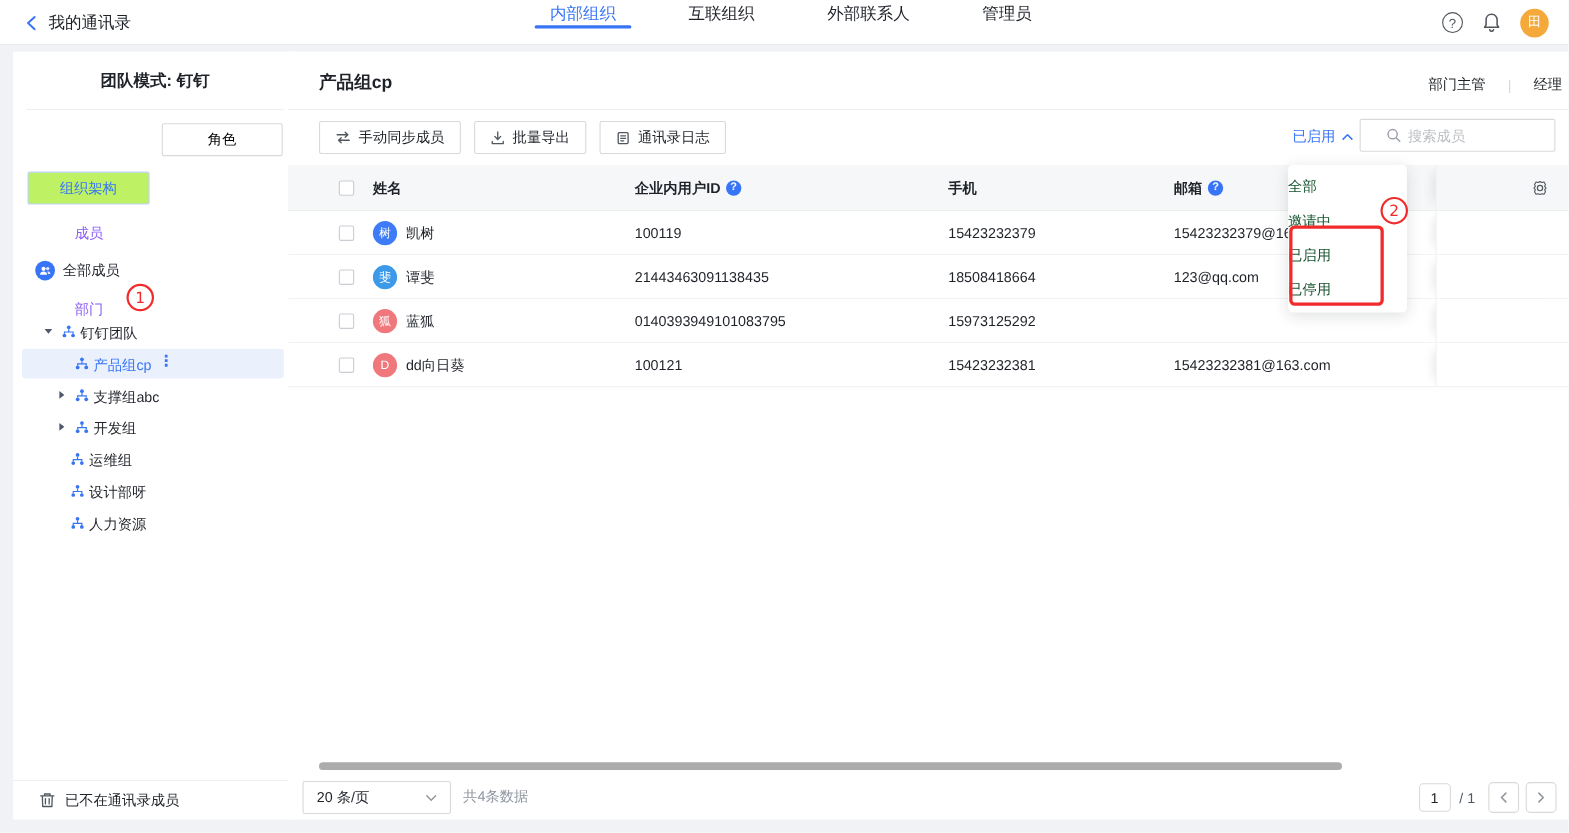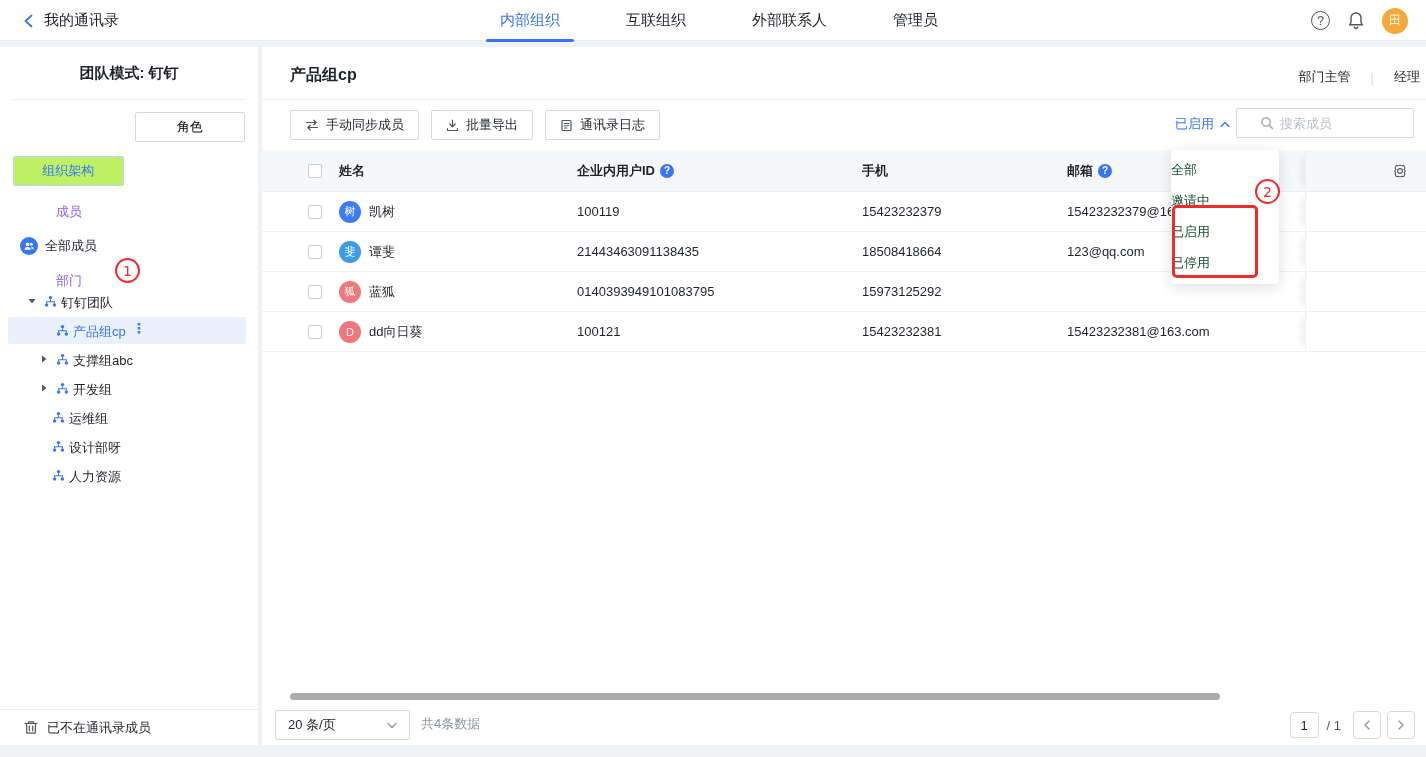--- a/index.html
+++ b/index.html
@@ -5,30 +5,30 @@
   * { margin:0; padding:0; box-sizing:border-box; }
   html,body { width:1426px; height:757px; }
   body { background:#F0F2F5; font-family:"Liberation Sans","DejaVu Sans",sans-serif; color:#1F2329; font-size:13px; overflow:hidden; position:relative; }
 
   
   .topbar { position:absolute; left:0; top:0; width:1426px; height:41px; background:#fff; border-bottom:1px solid #E8EAED; z-index:5; }
   .back { position:absolute; left:22px; top:0; height:41px; display:flex; align-items:center; gap:8px; cursor:pointer; }
   .back-chev { width:14px; height:14px; }
   .back-label { font-size:15px; color:#1F2329; }
   .tabs { position:absolute; left:486px; top:0; height:41px; display:flex; gap:38px; }
-  .tab { height:41px; display:flex; align-items:center; padding:0 14px; font-size:15px; color:#1F2329; cursor:pointer; position:relative; }
+  .tab { height:25px; display:flex; align-items:center; padding:0 14px; font-size:15px; color:#1F2329; cursor:pointer; position:relative; }
   .tab.active { color:#3875F6; }
   .tab.active::after { content:""; position:absolute; left:0; right:0; bottom:-1px; height:3px; background:#3875F6; border-radius:2px; }
   .topbar-right { position:absolute; right:18px; top:0; height:41px; display:flex; align-items:center; gap:17px; }
   .qcircle { width:19px; height:19px; border:1.4px solid #51565D; border-radius:50%; display:flex; align-items:center; justify-content:center; font-size:12px; color:#51565D; cursor:pointer; }
   .bell { width:18px; height:19px; cursor:pointer; }
   .avatar-top { width:26px; height:26px; border-radius:50%; background:#F5A93B; color:#fff; font-size:12px; display:flex; align-items:center; justify-content:center; cursor:pointer; }
 
   
-  .sidebar { position:absolute; left:0; top:47px; width:258px; height:698px; background:#fff; z-index:1; }
+  .sidebar { position:absolute; left:12px; top:47px; width:258px; height:698px; background:#fff; z-index:1; }
   .team-title { padding-top:17px; text-align:center; font-size:15px; font-weight:bold; }
   .side-divider { margin:16px 12px 0 12px; border-top:1px solid #EFEFEF; }
   .toggle-row { display:flex; gap:11px; padding:12px 13px 0 13px; }
   .toggle-btn { flex:1; height:30px; border:1px solid #D9D9D9; border-radius:2px; background:#fff; display:flex; align-items:center; justify-content:center; font-size:13px; cursor:pointer; }
   .toggle-btn.active { background:#bef264; border-color:#BCD4FB; color:#3875F6;margin-top:44px; }
   .section-label { color:#8b5cf6; font-size:13px; padding:17px 0 0 20px;margin-left:36px; }
   .all-members { display:flex; align-items:center; gap:7px; padding:16px 0 0 20px; cursor:pointer; }
   .people-ic { width:18px; height:18px; border-radius:50%; background:#3875F6; display:flex; align-items:center; justify-content:center; }
   .tree { position:absolute; left:0; top:240px; width:258px; }
   .tree-row { height:29px; display:flex; align-items:center; position:relative; cursor:pointer; font-size:13px; }

